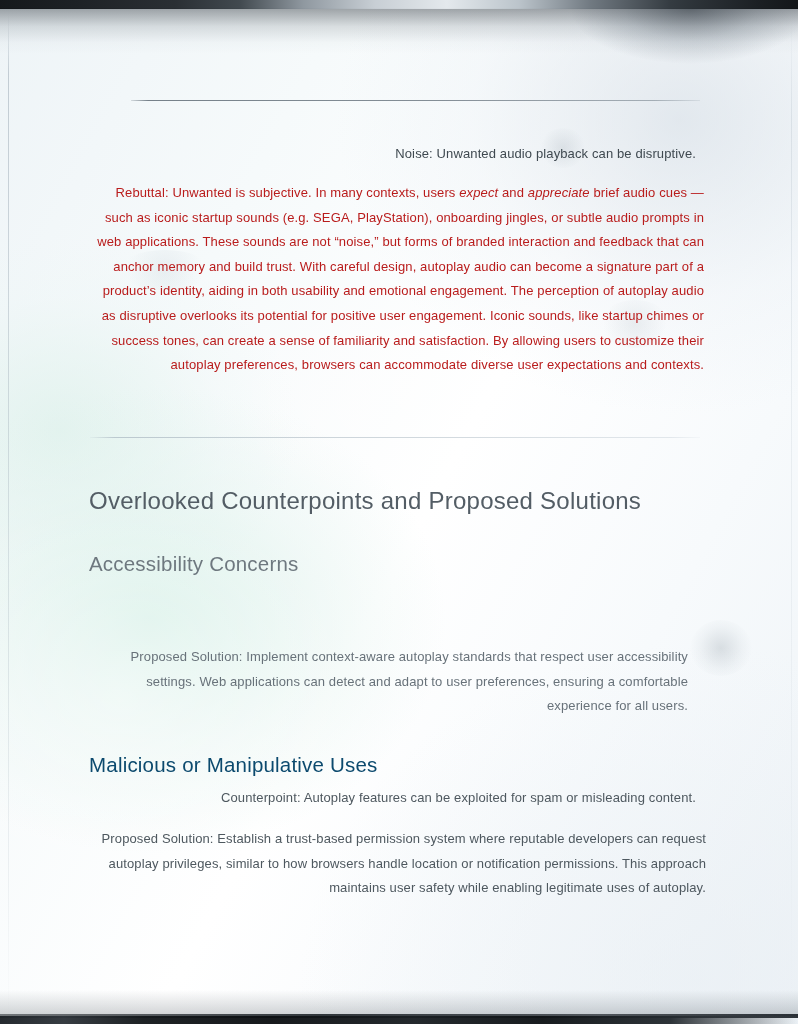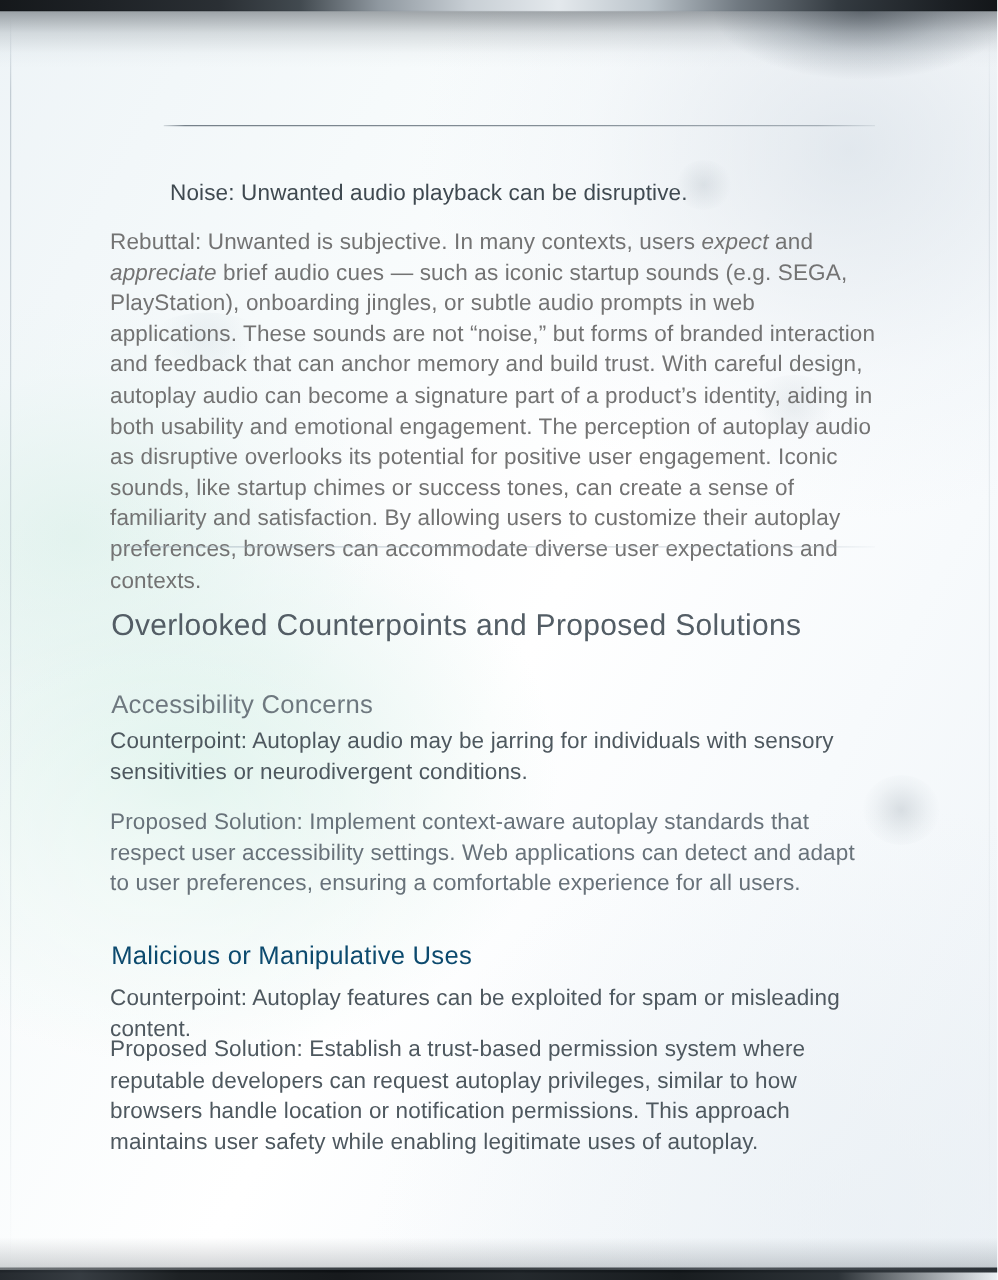--- a/index.html
+++ b/index.html
@@ -120,35 +120,36 @@
     top: 100px; left: 131px; width: 569px;
     background: linear-gradient(90deg, rgba(122,134,144,0.25) 0%, rgba(96,108,118,0.85) 3%, rgba(104,116,126,0.8) 55%, rgba(120,132,142,0.6) 92%, rgba(150,162,172,0.2) 100%);
   }
   .rule-mid {
     top: 437px; left: 90px; width: 610px;
     background: linear-gradient(90deg, rgba(176,190,200,0.1) 0%, rgba(158,172,184,0.6) 4%, rgba(168,182,192,0.5) 60%, rgba(180,192,202,0.35) 95%, rgba(200,210,218,0.1) 100%);
   }
 
   .para {
     position: absolute;
-    font-size: 18px;
+    font-size: 13px;
     line-height: 24.6px;
     letter-spacing: 0.12px;
     color: #4e585f;
     font-weight: 400;
+    text-align: right;
   }
 
   .para-noise {
     top: 142px; left: 136px; width: 560px;
     color: #3f4950;
   }
 
   .para-rebuttal {
     top: 181px; left: 88px; width: 616px;
-    color: #737373;
+    color: #b91c1c;
   }
   .para-rebuttal em { font-style: italic; }
 
   .h1-title {
     position: absolute;
     top: 468px; left: 89px; width: 630px;
     font-size: 24px;
     line-height: 34px;
     font-weight: 400;
     letter-spacing: 0.25px;
@@ -201,21 +202,20 @@
     <div class="para para-noise">Noise: Unwanted audio playback can be disruptive.</div>
 
     <div class="para para-rebuttal"><span>Rebuttal: Unwanted is subjective. In many contexts, users </span><em>expect</em><span> and </span><em>appreciate</em><span> brief audio cues — such as iconic startup sounds (e.g. SEGA, PlayStation), onboarding jingles, or subtle audio prompts in web applications. These sounds are not “noise,” but forms of branded interaction and feedback that can anchor memory and build trust. With careful design, autoplay audio can become a signature part of a product’s identity, aiding in both usability and emotional engagement. The perception of autoplay audio as disruptive overlooks its potential for positive user engagement. Iconic sounds, like startup chimes or success tones, can create a sense of familiarity and satisfaction. By allowing users to customize their autoplay preferences, browsers can accommodate diverse user expectations and contexts.</span></div>
 
     <div class="rule rule-mid"></div>
 
     <h1 class="h1-title">Overlooked Counterpoints and Proposed Solutions</h1>
 
     <h2 class="h2-sub h2-access">Accessibility Concerns</h2>
 
-    <div class="para para-access-cp">Counterpoint: Autoplay audio may be jarring for individuals with sensory sensitivities or neurodivergent conditions.</div>
 
     <div class="para para-access-sol washed-soft">Proposed Solution: Implement context-aware autoplay standards that respect user accessibility settings. Web applications can detect and adapt to user preferences, ensuring a comfortable experience for all users.</div>
 
     <h2 class="h2-sub h2-malicious">Malicious or Manipulative Uses</h2>
 
     <div class="para para-mal-cp">Counterpoint: Autoplay features can be exploited for spam or misleading content.</div>
 
     <div class="para para-mal-sol">Proposed Solution: Establish a trust-based permission system where reputable developers can request autoplay privileges, similar to how browsers handle location or notification permissions. This approach maintains user safety while enabling legitimate uses of autoplay.</div>
 
   </div>

